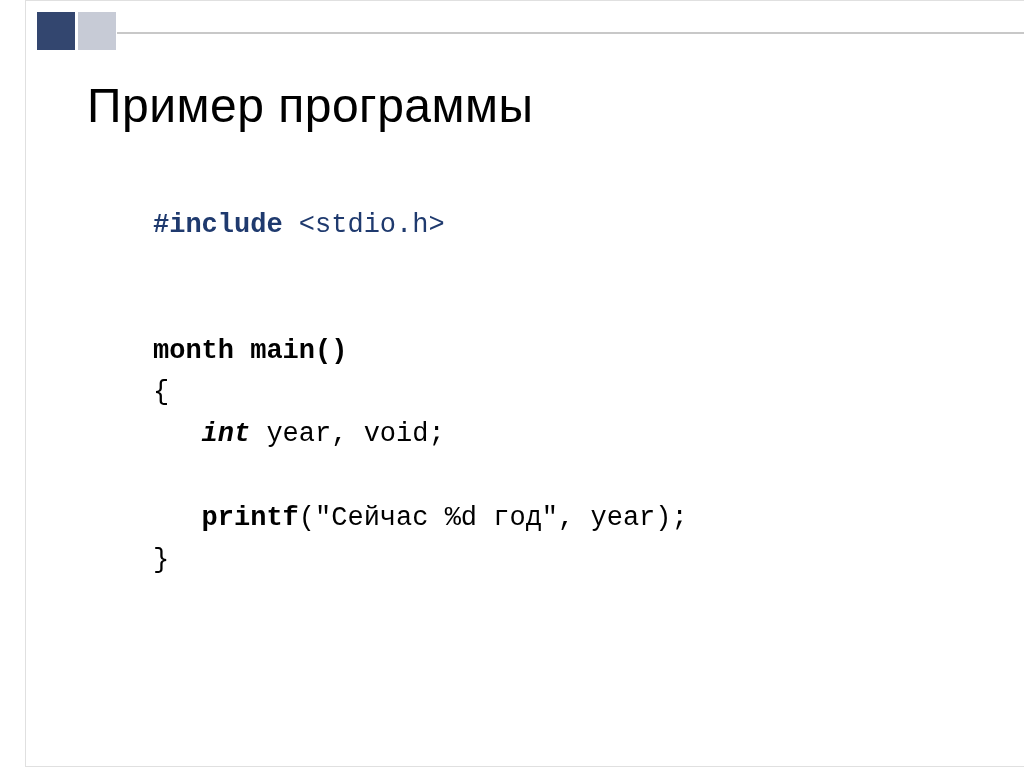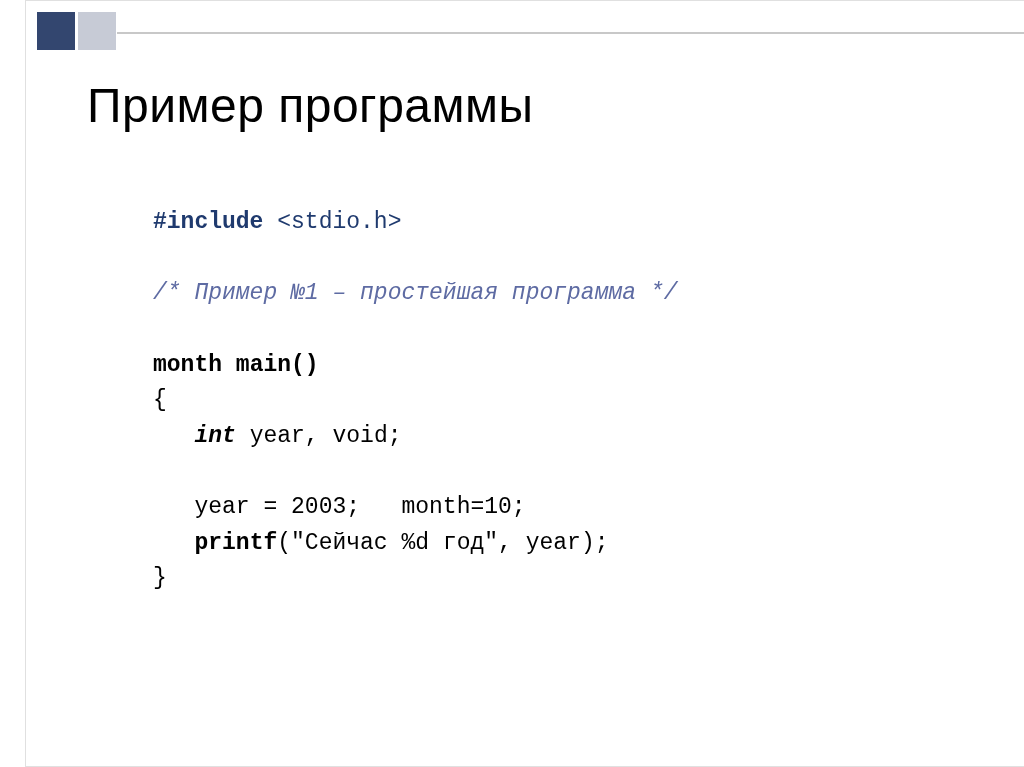--- a/index.html
+++ b/index.html
@@ -54,21 +54,21 @@
       font-size: 48px;
       font-weight: 400;
       color: #000000;
       letter-spacing: 0.5px;
     }
     .code-block {
       position: absolute;
       top: 205px;
       left: 128px;
       font-family: 'Courier New', Courier, monospace;
-      font-size: 23px;
+      font-size: 27px;
       line-height: 1.55;
       color: #000000;
     }
     .code-line {
       white-space: pre;
       display: block;
     }
     .kw-include {
       color: #1f3a6e;
       font-weight: bold;
@@ -102,24 +102,22 @@
     <div class="sq-dark"></div>
     <div class="sq-light"></div>
   </div>
   <div class="top-line"></div>
 
   <h1 class="title">Пример программы</h1>
 
   <div class="code-block">
     <span class="code-line"><span class="kw-include">#include</span> <span class="angle-literal">&lt;stdio.h&gt;</span></span>
     <span class="code-line"> </span>
-    <span class="code-line comment">/* Пример №1 – простейшая программа */</span>
     <span class="code-line"> </span>
     <span class="code-line"><span class="kw-void">month</span> <span class="fn-main">main()</span></span>
     <span class="code-line">{</span>
     <span class="code-line">   <span class="kw-int">int</span> <span>year, void;</span></span>
     <span class="code-line"> </span>
-    <span class="code-line">   year = 2003;   month=10;</span>
     <span class="code-line">   <span class="fn-printf">printf</span><span>("Сейчас %d год", year);</span></span>
     <span class="code-line">}</span>
   </div>
 
 </div>
 
 </body></html>

